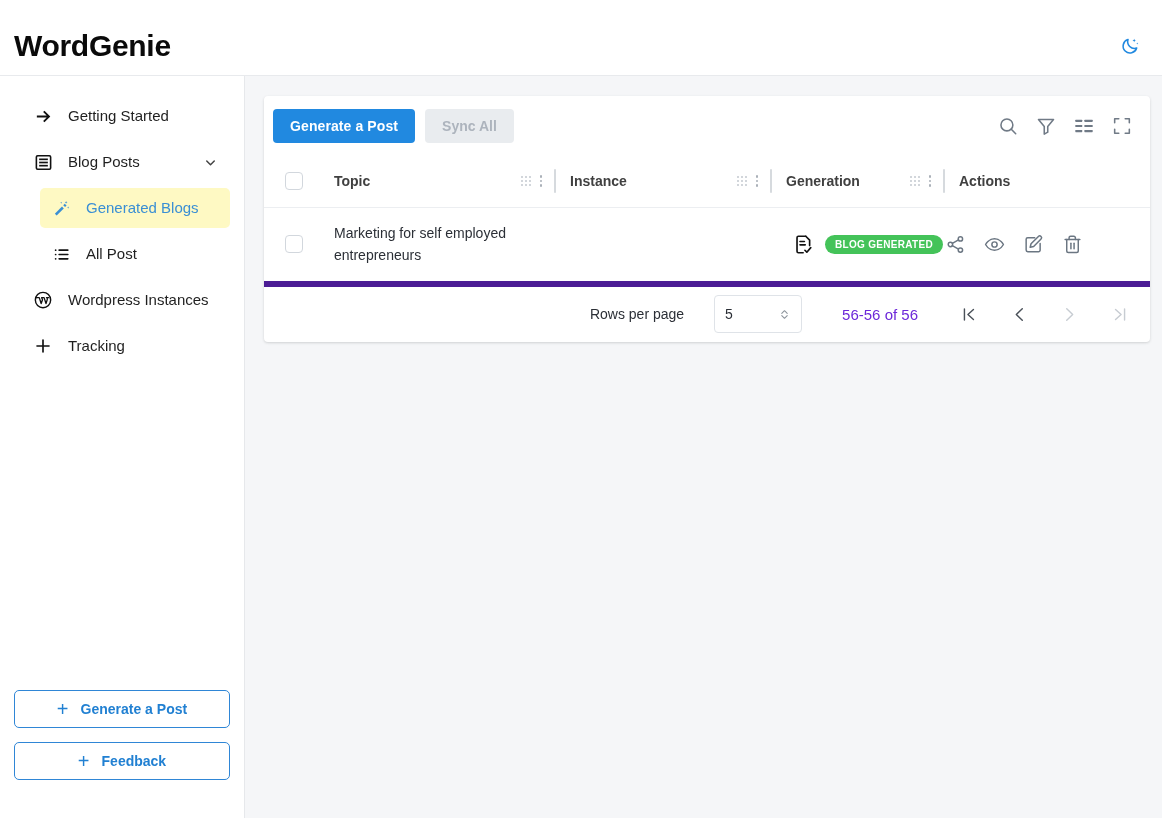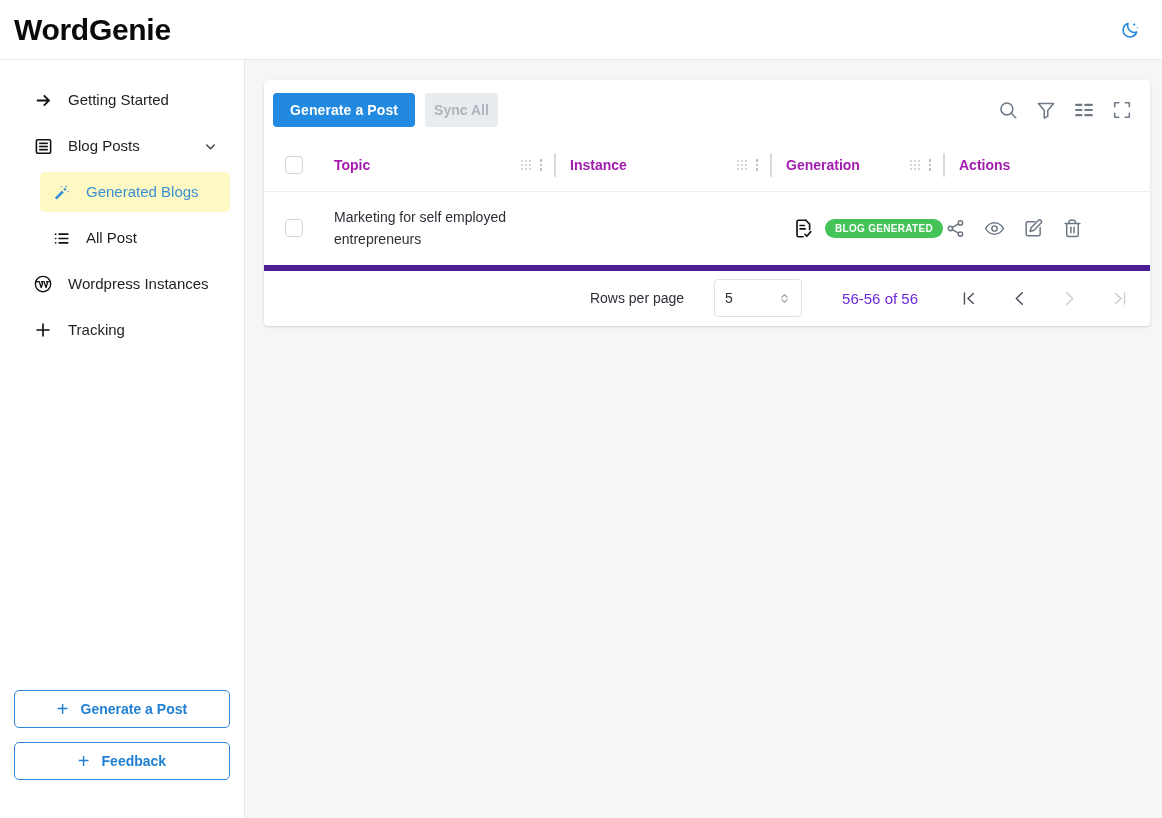--- a/index.html
+++ b/index.html
@@ -14,20 +14,21 @@
   .app { width: 1162px; height: 818px; display: flex; flex-direction: column; overflow: hidden; }
 
   
   .topbar {
     height: 60px; min-height: 60px;
     background: #ffffff;
     border-bottom: 1px solid #e8eaed;
     display: flex; align-items: center;
     padding: 0 18px 0 14px;
     position: relative;
+    margin-top: 16px;
   }
   .app-title {
     font-size: 30px; font-weight: bold; color: #0a0a0a;
     letter-spacing: -0.3px; line-height: 1;
   }
   .topbar-right { margin-left: auto; display: flex; align-items: center; }
   .moon-btn {
     width: 28px; height: 28px; display: flex; align-items: center; justify-content: center;
     cursor: pointer; color: #2189e0;
   }
@@ -96,39 +97,39 @@
   .card-toolbar { display: flex; align-items: center; padding: 13px 16px 12px 9px; }
   .btn-primary {
     background: #2189e0; color: #fff; border: none; border-radius: 4px;
     height: 34px; padding: 0 17px;
     font-size: 14px; font-weight: bold; cursor: pointer;
     font-family: "Liberation Sans", sans-serif;
     letter-spacing: 0.1px;
   }
   .btn-disabled {
     background: #e9ecef; color: #adb4bd; border: none; border-radius: 4px;
-    height: 34px; padding: 0 9px; margin-left: 10px;
+    height: 34px; padding: 0 17px; margin-left: 10px;
     font-size: 14px; font-weight: bold; cursor: default;
     font-family: "Liberation Sans", sans-serif;
   }
   .toolbar-icons { margin-left: auto; display: flex; align-items: center; gap: 13px; color: #707a86; }
   .ticon { width: 25px; height: 25px; display: flex; align-items: center; justify-content: center; cursor: pointer; }
 
   
   table.grid { width: 100%; border-collapse: collapse; table-layout: fixed; }
   .grid th, .grid td { padding: 0; vertical-align: middle; }
   .col-check { width: 70px; }
   .col-topic { width: 220px; }
   .col-instance { width: 216px; }
   .col-generation { width: 173px; }
   .col-actions { width: auto; }
 
   thead tr { height: 52px; }
   .th-inner { display: flex; align-items: center; height: 52px; position: relative; }
-  .th-label { font-size: 14px; font-weight: bold; color: #a21caf; white-space: nowrap; }
+  .th-label { font-size: 14px; font-weight: bold; color: #404040; white-space: nowrap; }
   .th-tools { margin-left: auto; display: flex; align-items: center; gap: 7px; padding-right: 10px; }
   .dots-grid { display: grid; grid-template-columns: repeat(3, 2px); grid-template-rows: repeat(3, 2px); gap: 2px; cursor: grab; }
   .dots-grid i { display: block; width: 2px; height: 2px; background: #c3c8cf; border-radius: 50%; }
   .dots-v { display: flex; flex-direction: column; gap: 2px; cursor: pointer; padding: 2px; }
   .dots-v i { display: block; width: 2.5px; height: 2.5px; background: #aab0b8; border-radius: 50%; }
   .divider { width: 2px; height: 24px; background: #d6dade; border-radius: 1px; margin-right: 14px; }
 
   .chk {
     width: 18px; height: 18px; border: 1px solid #d2d7dd; border-radius: 4px;
     background: #fff; cursor: pointer; margin-left: 21px;

